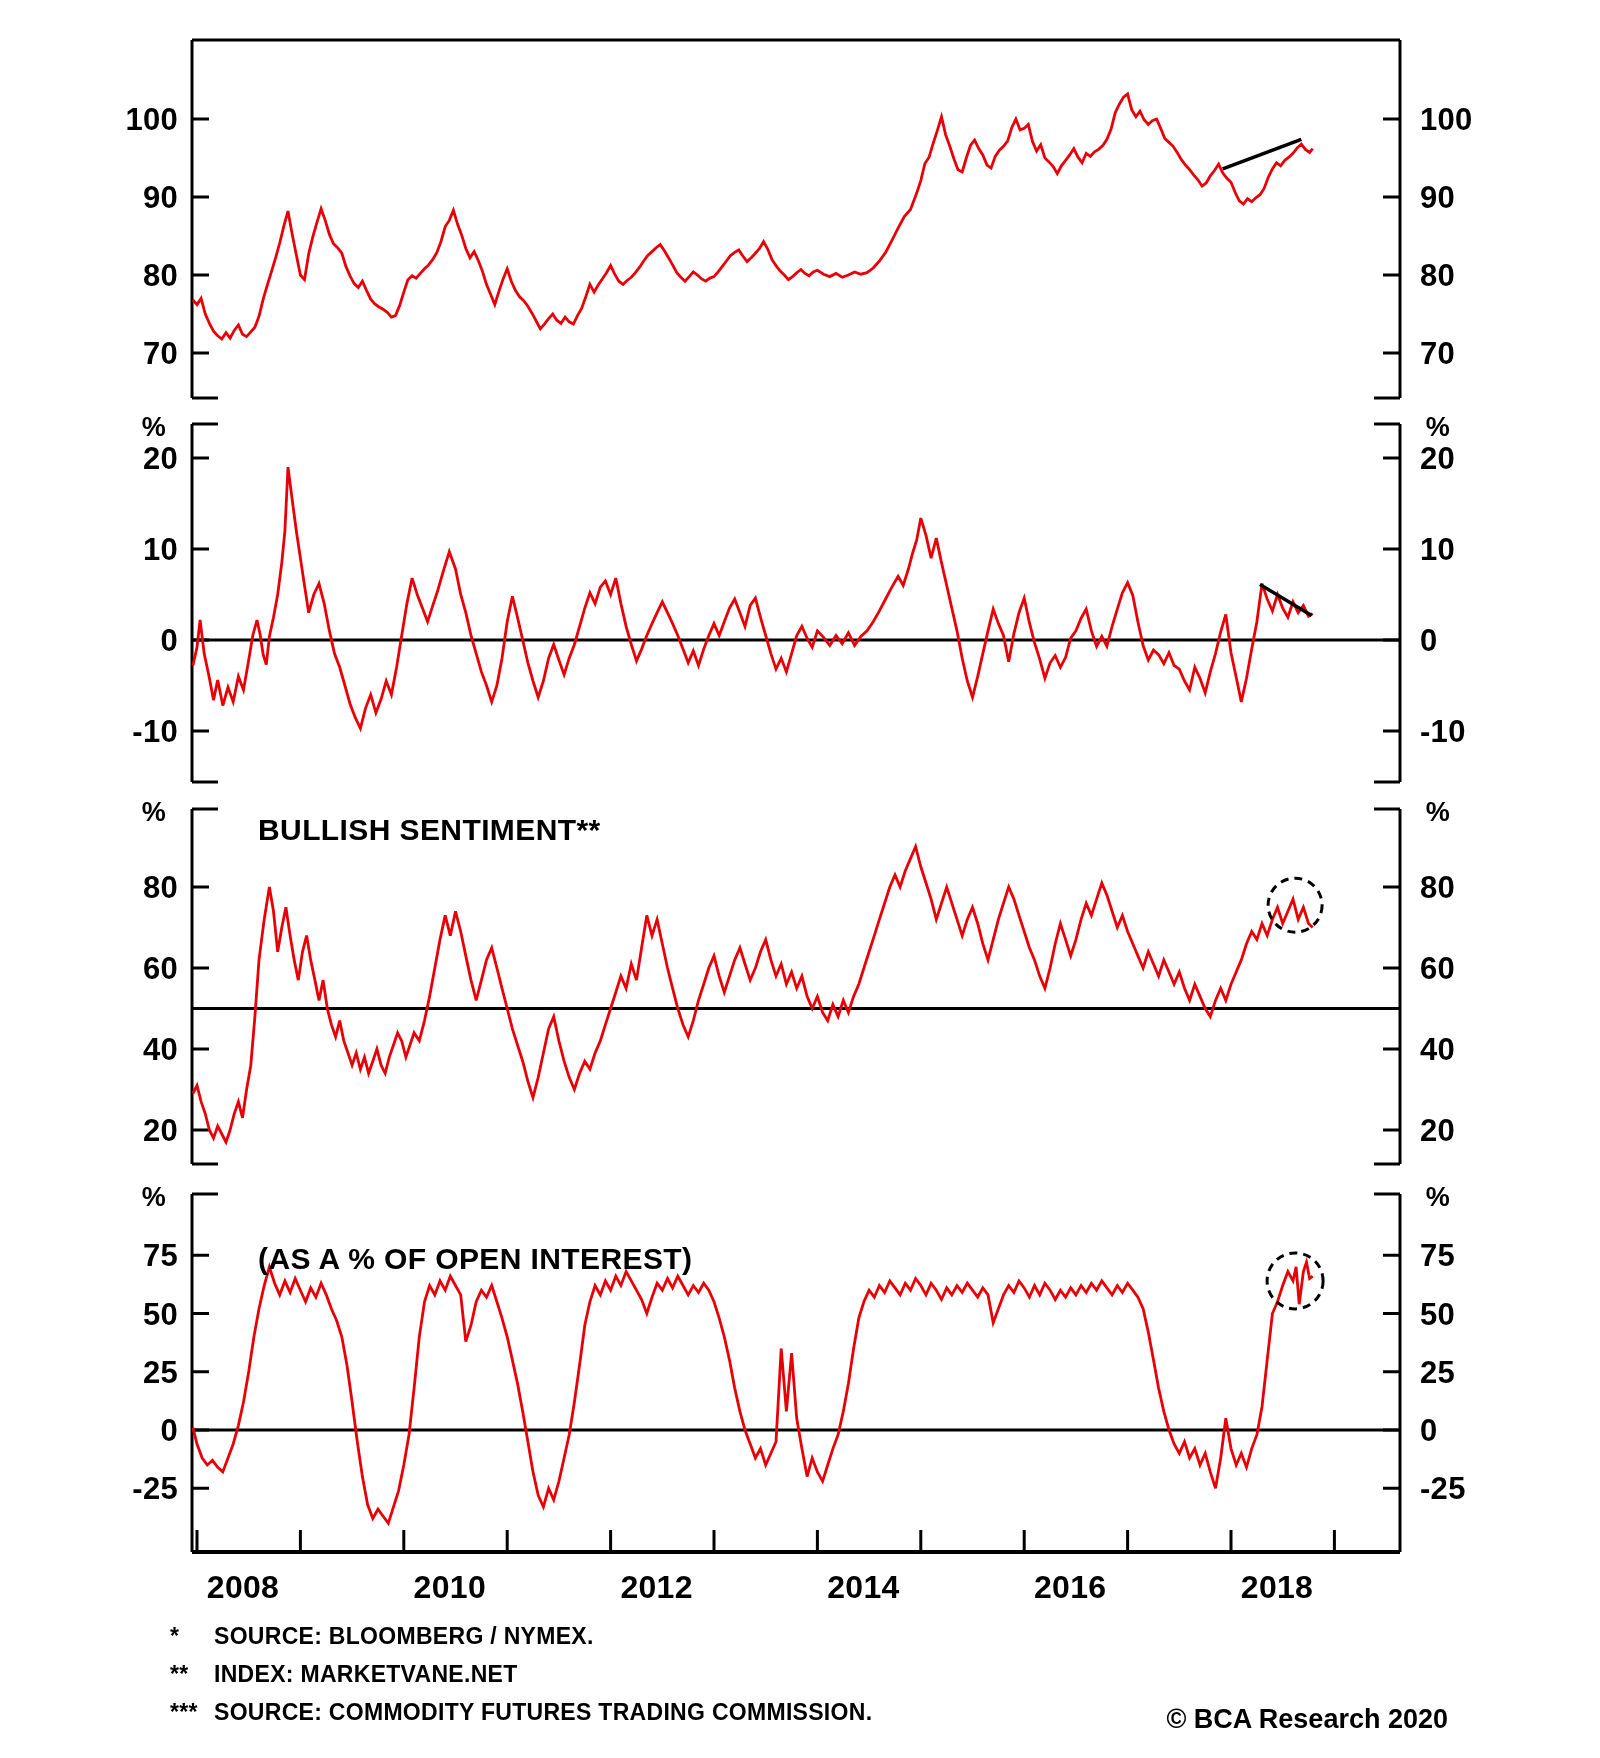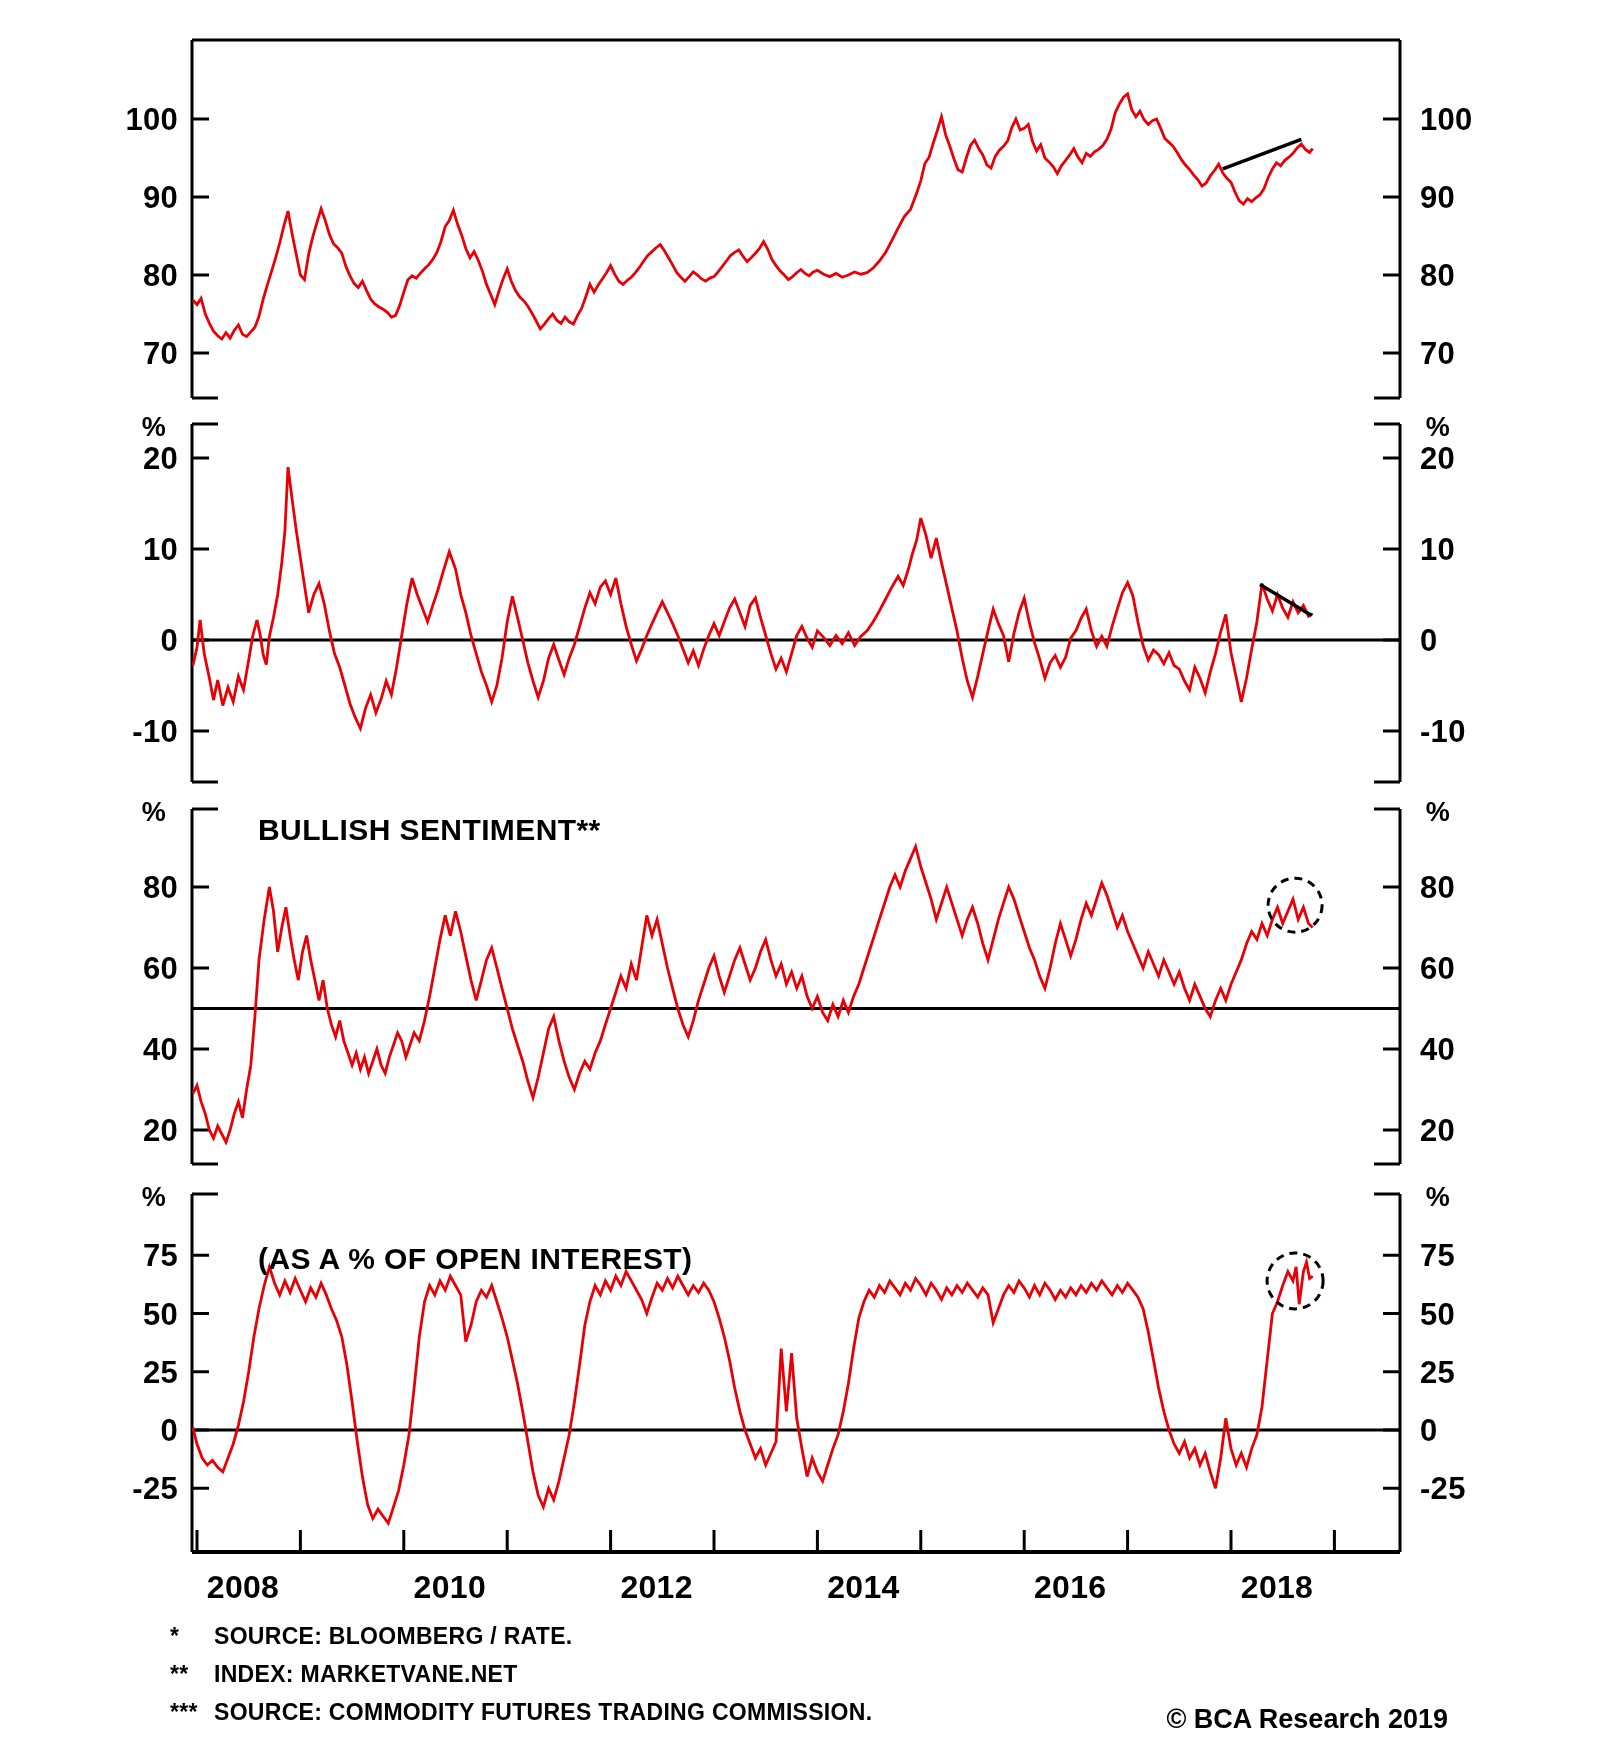--- a/index.html
+++ b/index.html
@@ -151,25 +151,25 @@
         <text x="1070.2" y="1598" text-anchor="middle" fill="#000" style="font:700 32px &quot;Liberation Sans&quot;,sans-serif;letter-spacing:.3px">2016</text>
         <text x="1277" y="1598" text-anchor="middle" fill="#000" style="font:700 32px &quot;Liberation Sans&quot;,sans-serif;letter-spacing:.3px">2018</text>
       </g>
     </svg>
 
   <div class="panel-title" style="left:258px;top:813px;">BULLISH SENTIMENT**</div>
   <div class="panel-title" style="left:258px;top:1242px;">(AS A % OF OPEN INTEREST)</div>
 
   <div class="fnrow" style="top:1623px;">
     <span class="fnmark">*</span>
-    <span class="fntext">SOURCE: BLOOMBERG / RATE.</span>
+    <span class="fntext">SOURCE: BLOOMBERG / NYMEX.</span>
   </div>
   <div class="fnrow" style="top:1661px;">
     <span class="fnmark">**</span>
     <span class="fntext">INDEX: MARKETVANE.NET</span>
   </div>
   <div class="fnrow" style="top:1699px;">
     <span class="fnmark">***</span>
     <span class="fntext">SOURCE: COMMODITY FUTURES TRADING COMMISSION.</span>
   </div>
 
-  <div class="copyright" style="top:1704px;">© BCA Research 2019</div>
+  <div class="copyright" style="top:1704px;">© BCA Research 2020</div>
 </div>
 
 </body></html>

